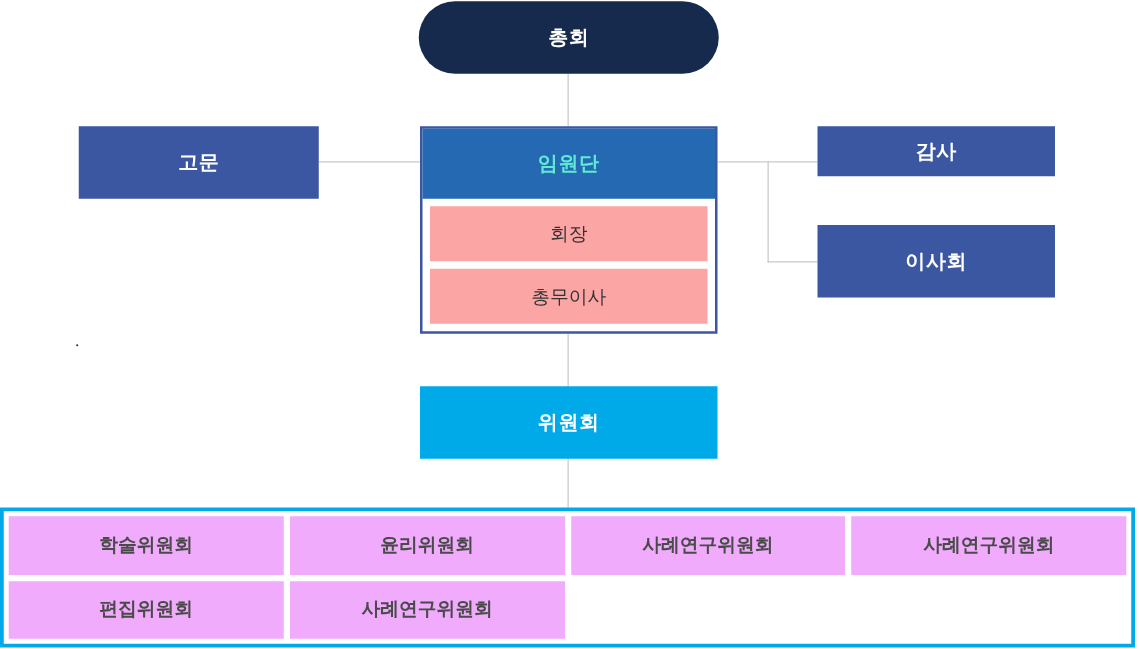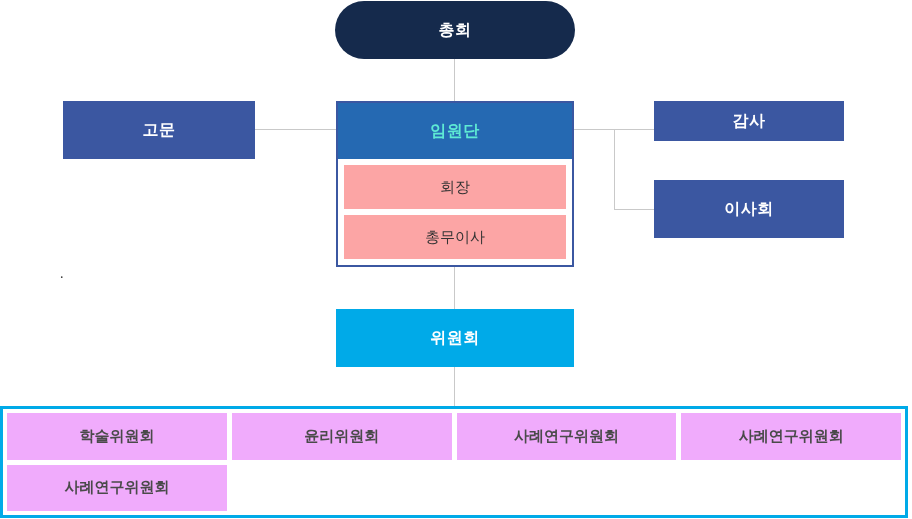--- a/index.html
+++ b/index.html
@@ -147,20 +147,23 @@
         <div class="committee-box">
           <span>윤리위원회</span>
         </div>
         <div class="committee-box">
           <span>사례연구위원회</span>
         </div>
         <div class="committee-box">
           <span>사례연구위원회</span>
         </div>
         <div class="committee-box">
+          <span>편집위원회</span>
+        </div>
+        <div class="committee-box">
           <span>사례연구위원회</span>
         </div>
       </div>
   </div>
 
   <span class="stray-dot">.</span>
 
 </div>
 
 </body></html>

